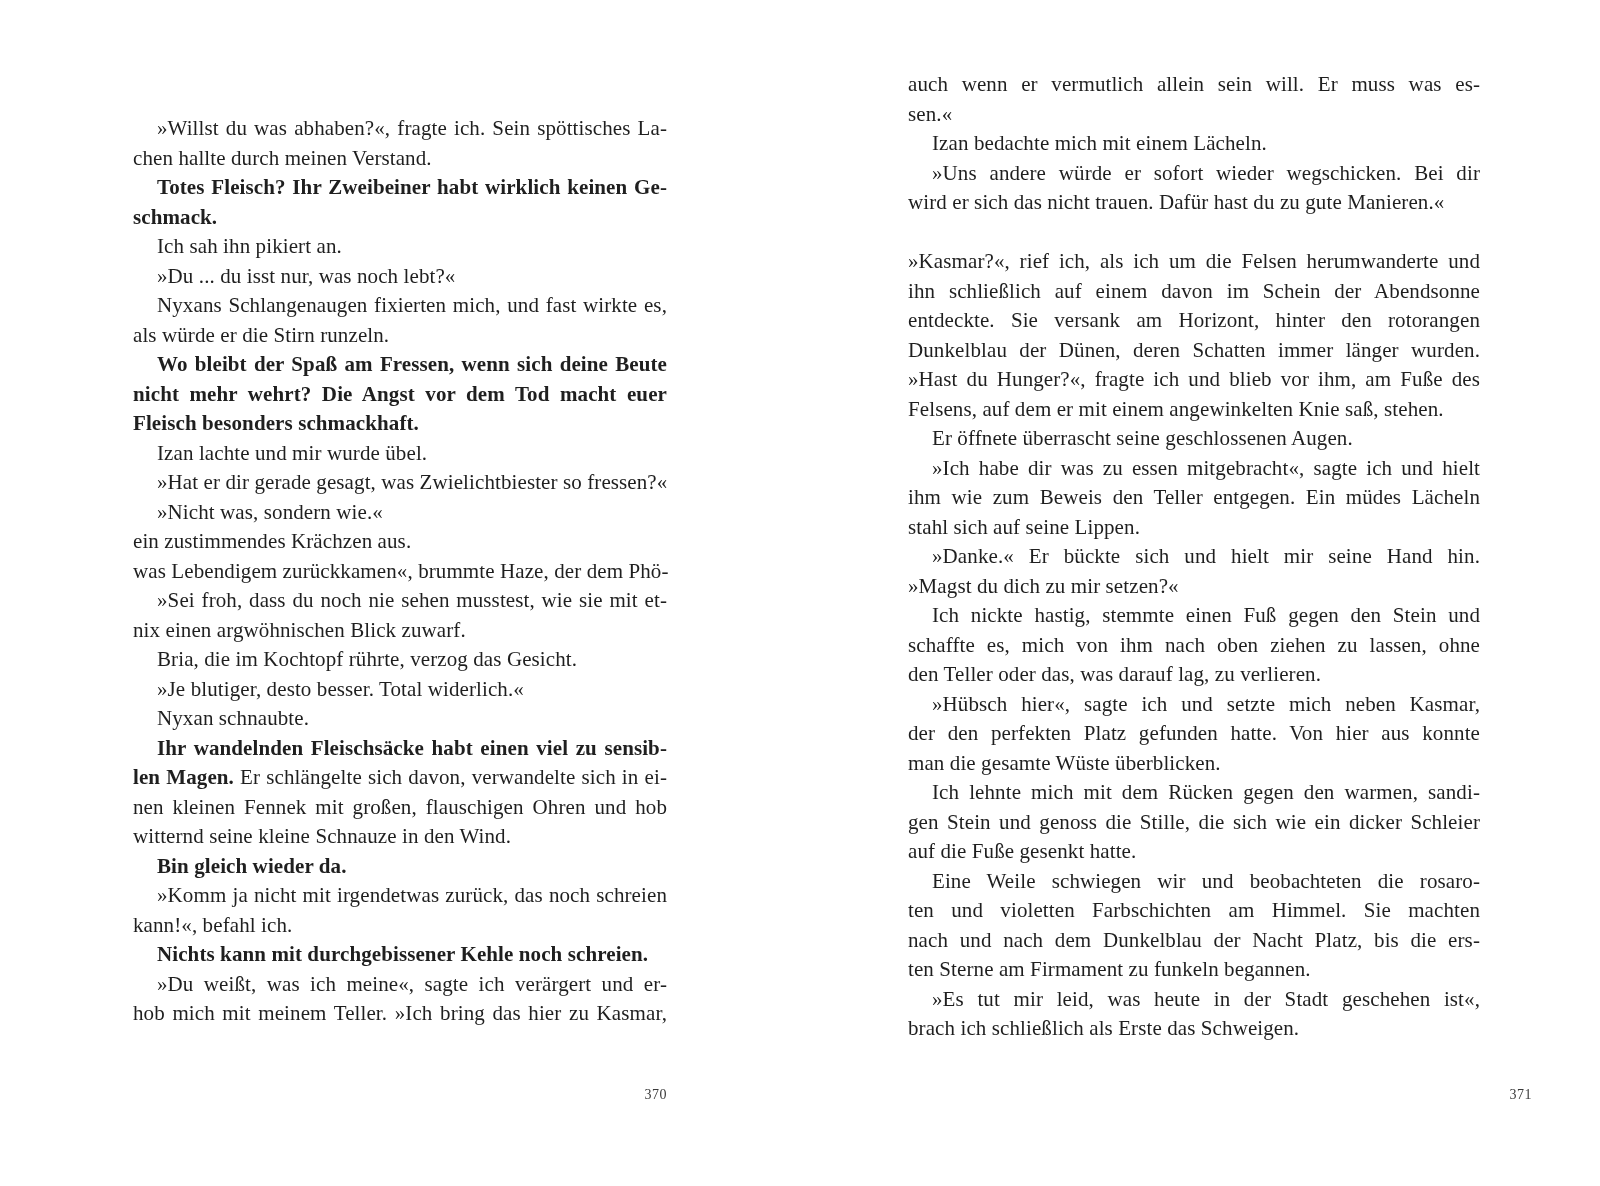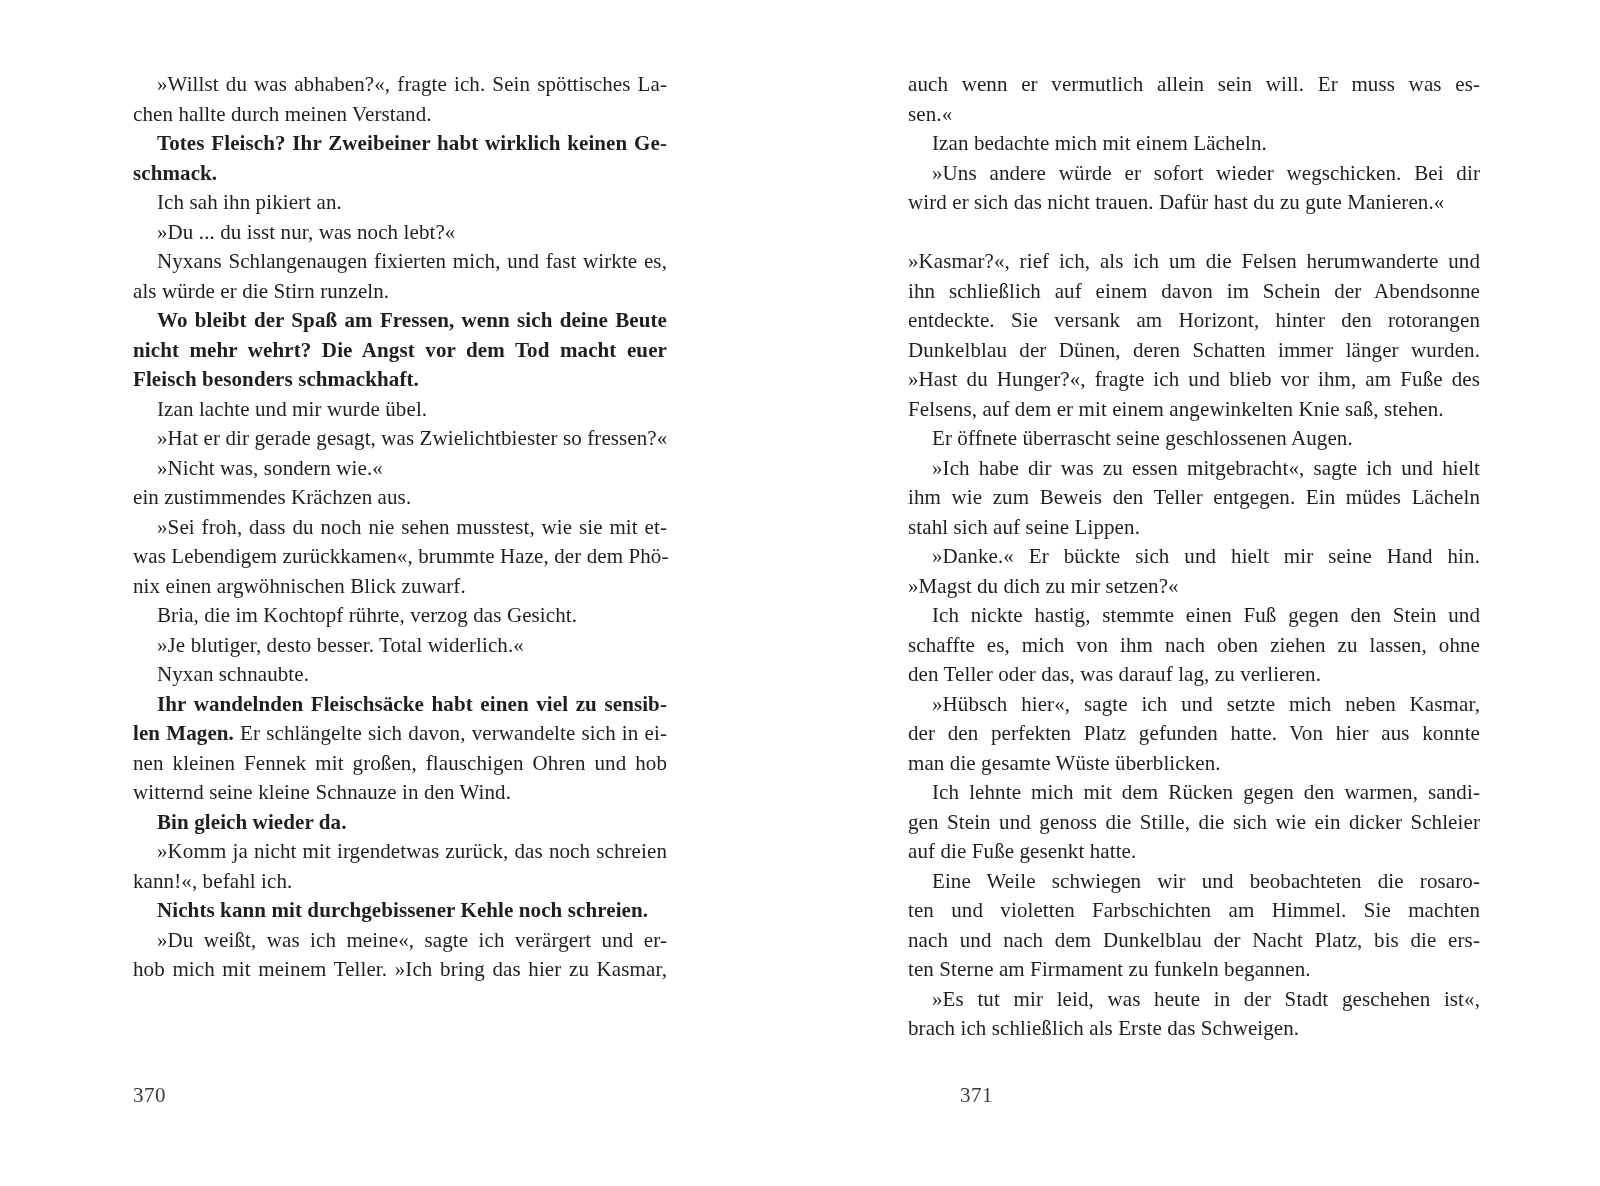--- a/index.html
+++ b/index.html
@@ -19,20 +19,21 @@
     position: absolute;
     inset: 0;
   }
   .page-column {
     position: absolute;
     top: 70px;
   }
   .page-column.left {
     left: 133px;
     width: 534px;
+    margin-top: 44px;
   }
   .page-column.right {
     left: 908px;
     width: 572px;
   }
   .line {
     font-size: 21px;
     line-height: 29.5px;
     height: 29.5px;
     white-space: nowrap;
@@ -48,24 +49,24 @@
   }
   .line.blank {
     height: 29.5px;
   }
   .bi {
     font-weight: bold;
   }
   .page-number {
     position: absolute;
     top: 1082px;
-    font-size: 21px;
+    font-size: 14px;
     line-height: 26px;
     color: #3a3a3a;
-    text-align: left;
+    text-align: right;
     letter-spacing: 0.5px;
   }
   .page-number.left {
     left: 133px;
     width: 534px;
   }
   .page-number.right {
     left: 960px;
     width: 572px;
   }
@@ -84,22 +85,22 @@
       <div class="line indent"><span class="reg">»Du ... du isst nur, was noch lebt?«</span></div>
       <div class="line indent justify"><span class="reg">Nyxans Schlangenaugen fixierten mich, und fast wirkte es,</span></div>
       <div class="line"><span class="reg">als würde er die Stirn runzeln.</span></div>
       <div class="line indent justify"><span class="bi">Wo bleibt der Spaß am Fressen, wenn sich deine Beute</span></div>
       <div class="line justify"><span class="bi">nicht mehr wehrt? Die Angst vor dem Tod macht euer</span></div>
       <div class="line"><span class="bi">Fleisch besonders schmackhaft.</span></div>
       <div class="line indent"><span class="reg">Izan lachte und mir wurde übel.</span></div>
       <div class="line indent"><span class="reg">»Hat er dir gerade gesagt, was Zwielichtbiester so fressen?«</span></div>
       <div class="line indent"><span class="reg">»Nicht was, sondern wie.«</span></div>
       <div class="line"><span class="reg">ein zustimmendes Krächzen aus.</span></div>
+      <div class="line justify"><span class="reg">was Lebendigem zurückkamen«, brummte Haze, der dem Phö-</span></div>
       <div class="line indent justify"><span class="reg">»Sei froh, dass du noch nie sehen musstest, wie sie mit et-</span></div>
-      <div class="line justify"><span class="reg">was Lebendigem zurückkamen«, brummte Haze, der dem Phö-</span></div>
       <div class="line"><span class="reg">nix einen argwöhnischen Blick zuwarf.</span></div>
       <div class="line indent"><span class="reg">Bria, die im Kochtopf rührte, verzog das Gesicht.</span></div>
       <div class="line indent"><span class="reg">»Je blutiger, desto besser. Total widerlich.«</span></div>
       <div class="line indent"><span class="reg">Nyxan schnaubte.</span></div>
       <div class="line indent justify"><span class="bi">Ihr wandelnden Fleischsäcke habt einen viel zu sensib-</span></div>
       <div class="line justify"><span class="bi">len Magen.</span><span class="reg"> Er schlängelte sich davon, verwandelte sich in ei-</span></div>
       <div class="line justify"><span class="reg">nen kleinen Fennek mit großen, flauschigen Ohren und hob</span></div>
       <div class="line"><span class="reg">witternd seine kleine Schnauze in den Wind.</span></div>
       <div class="line indent"><span class="bi">Bin gleich wieder da.</span></div>
       <div class="line indent justify"><span class="reg">»Komm ja nicht mit irgendetwas zurück, das noch schreien</span></div>

